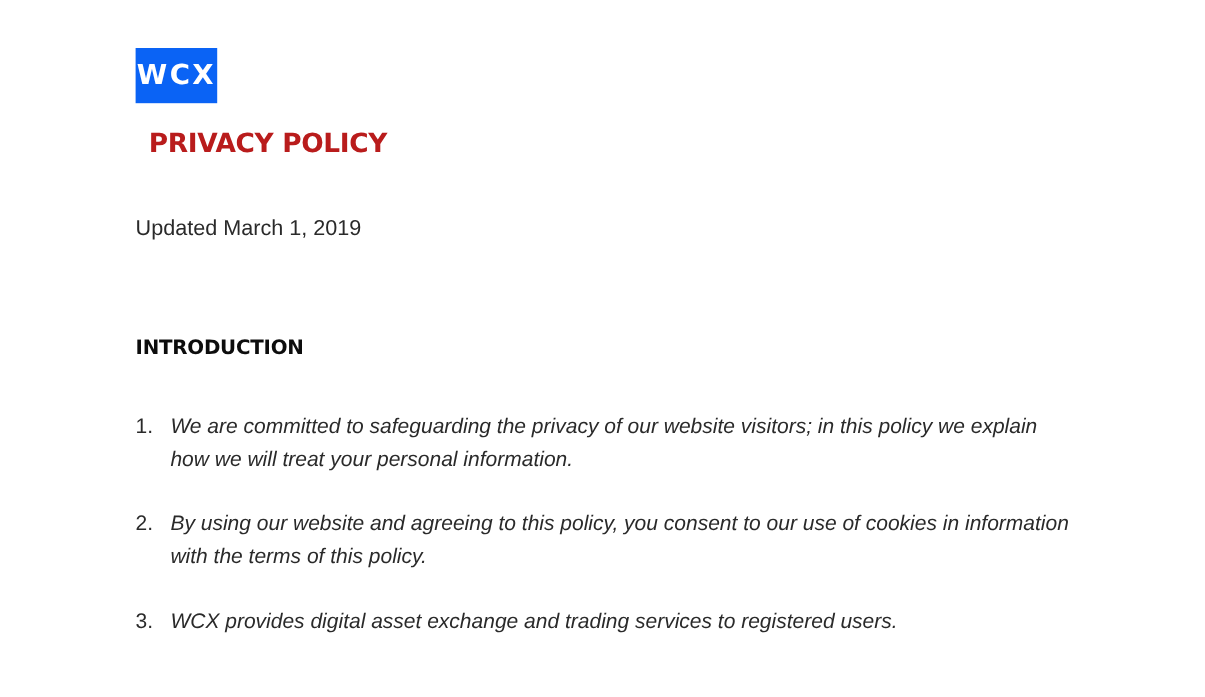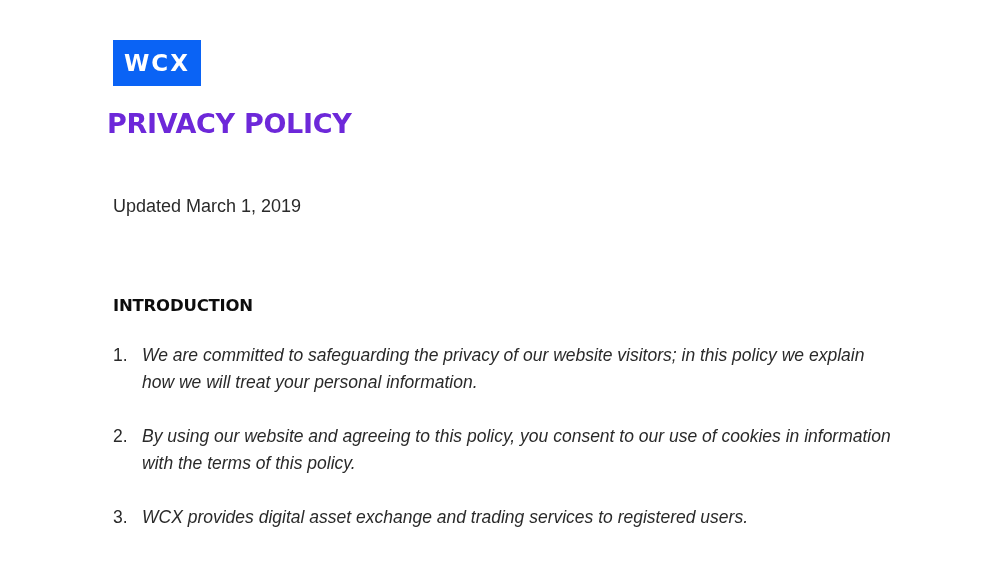--- a/index.html
+++ b/index.html
@@ -1,24 +1,24 @@
 <!DOCTYPE html>
 <html><head>
 <meta charset="utf-8">
 <style>
   html, body { margin: 0; padding: 0; background: #ffffff; }
   body { width: 1004px; height: 581px; position: relative; overflow: hidden;
          font-family: "Liberation Sans", "DejaVu Sans", sans-serif; color: #1a1a1a; }
-  .logo { position: absolute; left: 113px; top: 40px; width: 88px; height: 46px;
+  .logo { position: absolute; left: 113px; top: 40px; width: 68px; height: 46px;
           background: #0a63f5; color: #ffffff; display: flex; align-items: center; justify-content: center;
           font-family: "DejaVu Sans", sans-serif; font-weight: bold; font-size: 23px; letter-spacing: 2px; }
-  .title { position: absolute; left: 107px; top: 108px; margin: 0; font-family: "DejaVu Sans", sans-serif;
-           font-weight: bold; font-size: 27px; color: #6d28d9; letter-spacing: -0.3px; }
-  .updated { position: absolute; left: 113px; top: 180px; font-size: 18px; color: #2a2a2a; margin-top: 16px; }
-  .section { position: absolute; left: 113px; top: 296px; margin: 0; font-family: "DejaVu Sans", sans-serif;
+  .title { position: absolute; left: 124px; top: 108px; margin: 0; font-family: "DejaVu Sans", sans-serif;
+           font-weight: bold; font-size: 22px; color: #b91c1c; letter-spacing: -0.3px; }
+  .updated { position: absolute; left: 113px; top: 180px; font-size: 18px; color: #2a2a2a; }
+  .section { position: absolute; left: 113px; top: 280px; margin: 0; font-family: "DejaVu Sans", sans-serif;
              font-weight: bold; font-size: 16.5px; color: #0d0d0d; letter-spacing: -0.2px; }
   .list { position: absolute; left: 113px; top: 342px; width: 780px; margin: 0; padding: 0; list-style: none; }
   .item { display: flex; font-size: 17.5px; line-height: 27px; color: #2a2a2a; margin-bottom: 27px; }
   .num { width: 29px; flex: 0 0 29px; }
   .text { flex: 1; font-style: italic; }
 </style>
 </head>
 <body>
 
 <div class="logo">WCX</div>

